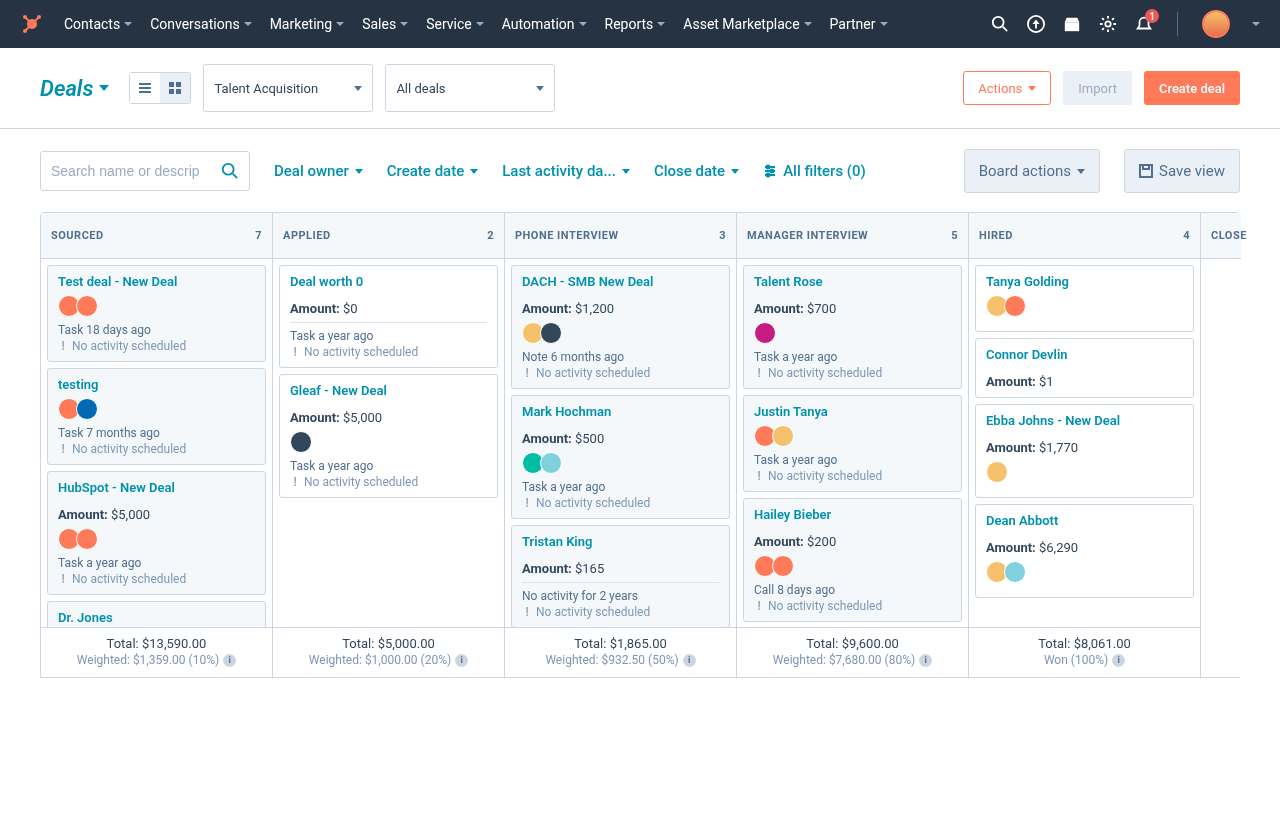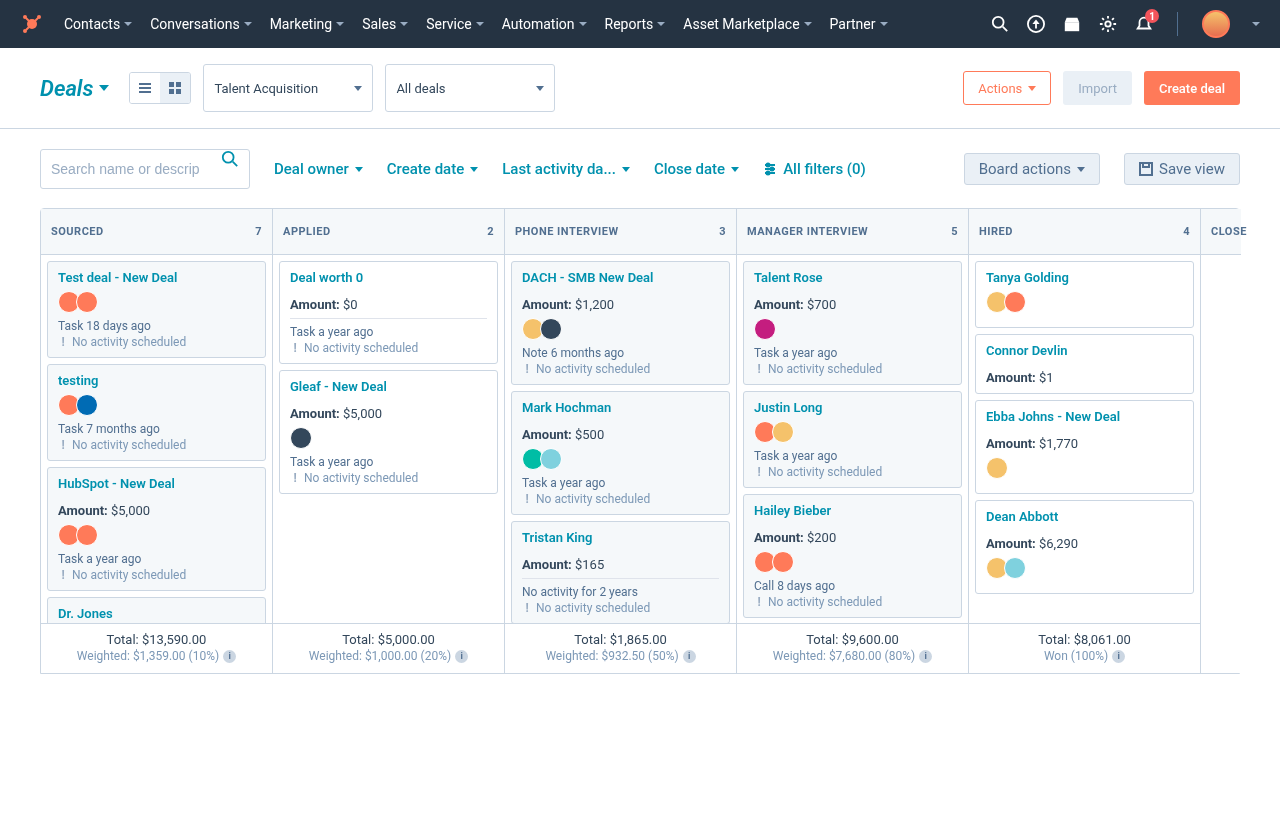--- a/index.html
+++ b/index.html
@@ -30,27 +30,27 @@
 .pipeline-select .caret, .view-select .caret { width:0;height:0;border-left:4px solid transparent;border-right:4px solid transparent;border-top:5px solid #516f90;}
 .subnav .spacer { flex:1;}
 .btn { height:34px; padding:0 14px; border-radius:3px; font-size:13px; cursor:pointer; display:flex; align-items:center; gap:6px; border:1px solid transparent;}
 .btn-outline-orange { border-color:#ff7a59; color:#ff7a59; background:#fff;}
 .btn-outline-orange::after { content:""; width:0;height:0;border-left:4px solid transparent;border-right:4px solid transparent;border-top:5px solid #ff7a59;}
 .btn-muted { background:#eaf0f6; color:#99acc2; }
 .btn-orange { background:#ff7a59; color:#fff; font-weight:500;}
 
 
 .filters { padding:20px 40px 12px; display:flex; align-items:center; gap:24px;}
-.search { display:flex; border:1px solid #cbd6e2; border-radius:3px; height:40px; padding:0 10px; width:210px; gap:8px; color:#99acc2;}
+.search { display:flex; align-items:center; border:1px solid #cbd6e2; border-radius:3px; height:40px; padding:0 10px; width:210px; gap:8px; color:#99acc2;}
 .search input { border:none; outline:none; font-size:14px; flex:1; color:#33475b; width:100%;}
 .search input::placeholder { color:#99acc2;}
 .filter-link { color:#0091ae; font-size:15px; font-weight:500; cursor:pointer; display:flex; align-items:center; gap:6px;}
 .filter-link.caret::after { content:""; width:0;height:0;border-left:4px solid transparent;border-right:4px solid transparent;border-top:5px solid #0091ae;}
 .filters .spacer { flex:1;}
-.board-btn { background:#eaf0f6; color:#516f90; border:1px solid #cbd6e2; height:32px; padding:0 14px; border-radius:3px; display:flex; align-items:center; gap:6px; cursor:pointer; font-size:15px;}
+.board-btn { background:#eaf0f6; color:#516f90; border:1px solid #cbd6e2; height:44px; padding:0 14px; border-radius:3px; display:flex; align-items:center; gap:6px; cursor:pointer; font-size:15px;}
 .board-btn.caret::after { content:""; width:0;height:0;border-left:4px solid transparent;border-right:4px solid transparent;border-top:5px solid #516f90;}
 
 
 .board { padding:7px 40px; overflow-x:auto;}
 .lanes { display:flex; border:1px solid #cbd6e2; border-radius:4px 4px 0 0; min-width:1200px;}
 .lane { width:232px; flex:0 0 232px; border-right:1px solid #cbd6e2; display:flex; flex-direction:column; background:#fff;}
 .lane:last-child { border-right:none; width:40px; flex:0 0 40px;}
 .lane-head { height:46px; background:#f5f8fa; border-bottom:1px solid #cbd6e2; display:flex; align-items:center; justify-content:space-between; padding:0 10px; font-size:11px; font-weight:700; letter-spacing:0.5px; color:#516f90;}
 .lane-body { padding:6px; display:flex; flex-direction:column; gap:6px; height:368px; overflow:hidden;}
 .card { background:#f5f8fa; border:1px solid #cbd6e2; border-radius:3px; padding:8px 10px; font-size:13px;}
@@ -340,21 +340,21 @@
           <div class="card">
             <div class="name">Talent Rose</div>
             <div class="amount"><b>Amount:</b> $700</div>
             <div class="chips">
               <span class="chip p"></span>
             </div>
             <div class="meta">Task a year ago</div>
             <div class="meta2">No activity scheduled</div>
           </div>
           <div class="card">
-            <div class="name">Justin Long</div>
+            <div class="name">Justin Tanya</div>
             <div class="chips">
               <span class="chip o"></span>
               <span class="chip y"></span>
             </div>
             <div class="meta">Task a year ago</div>
             <div class="meta2">No activity scheduled</div>
           </div>
           <div class="card">
             <div class="name">Hailey Bieber</div>
             <div class="amount"><b>Amount:</b> $200</div>

